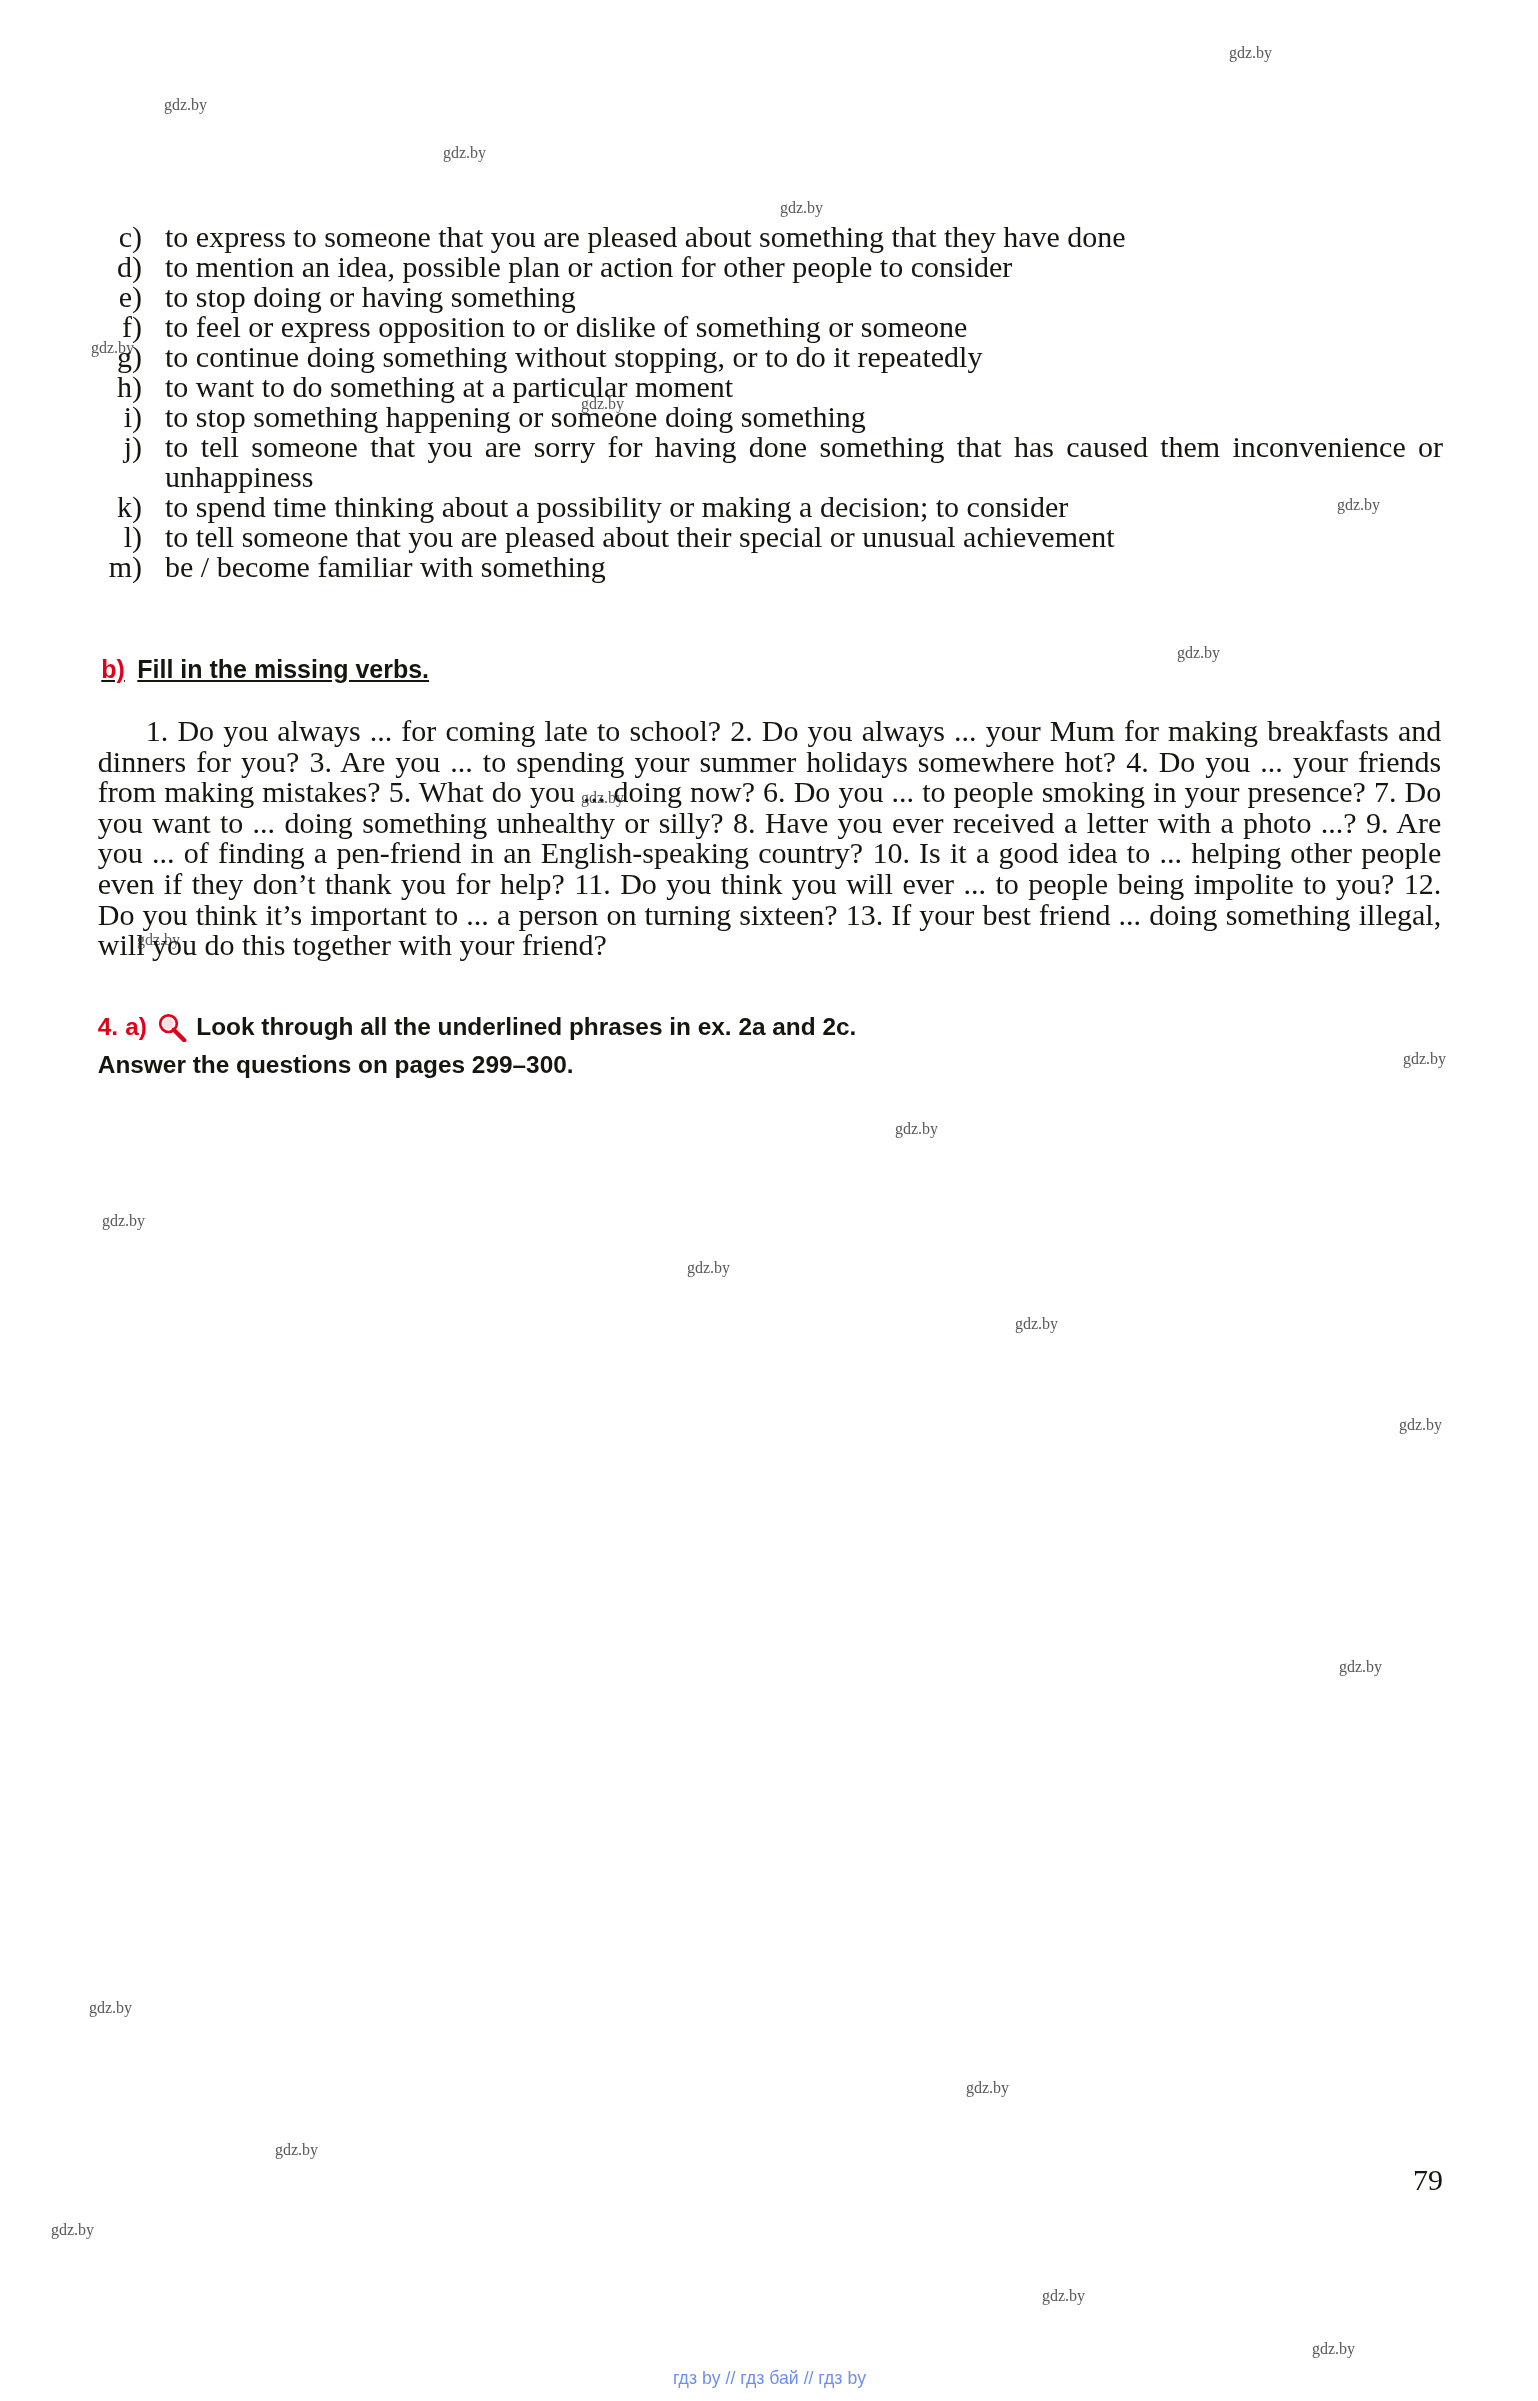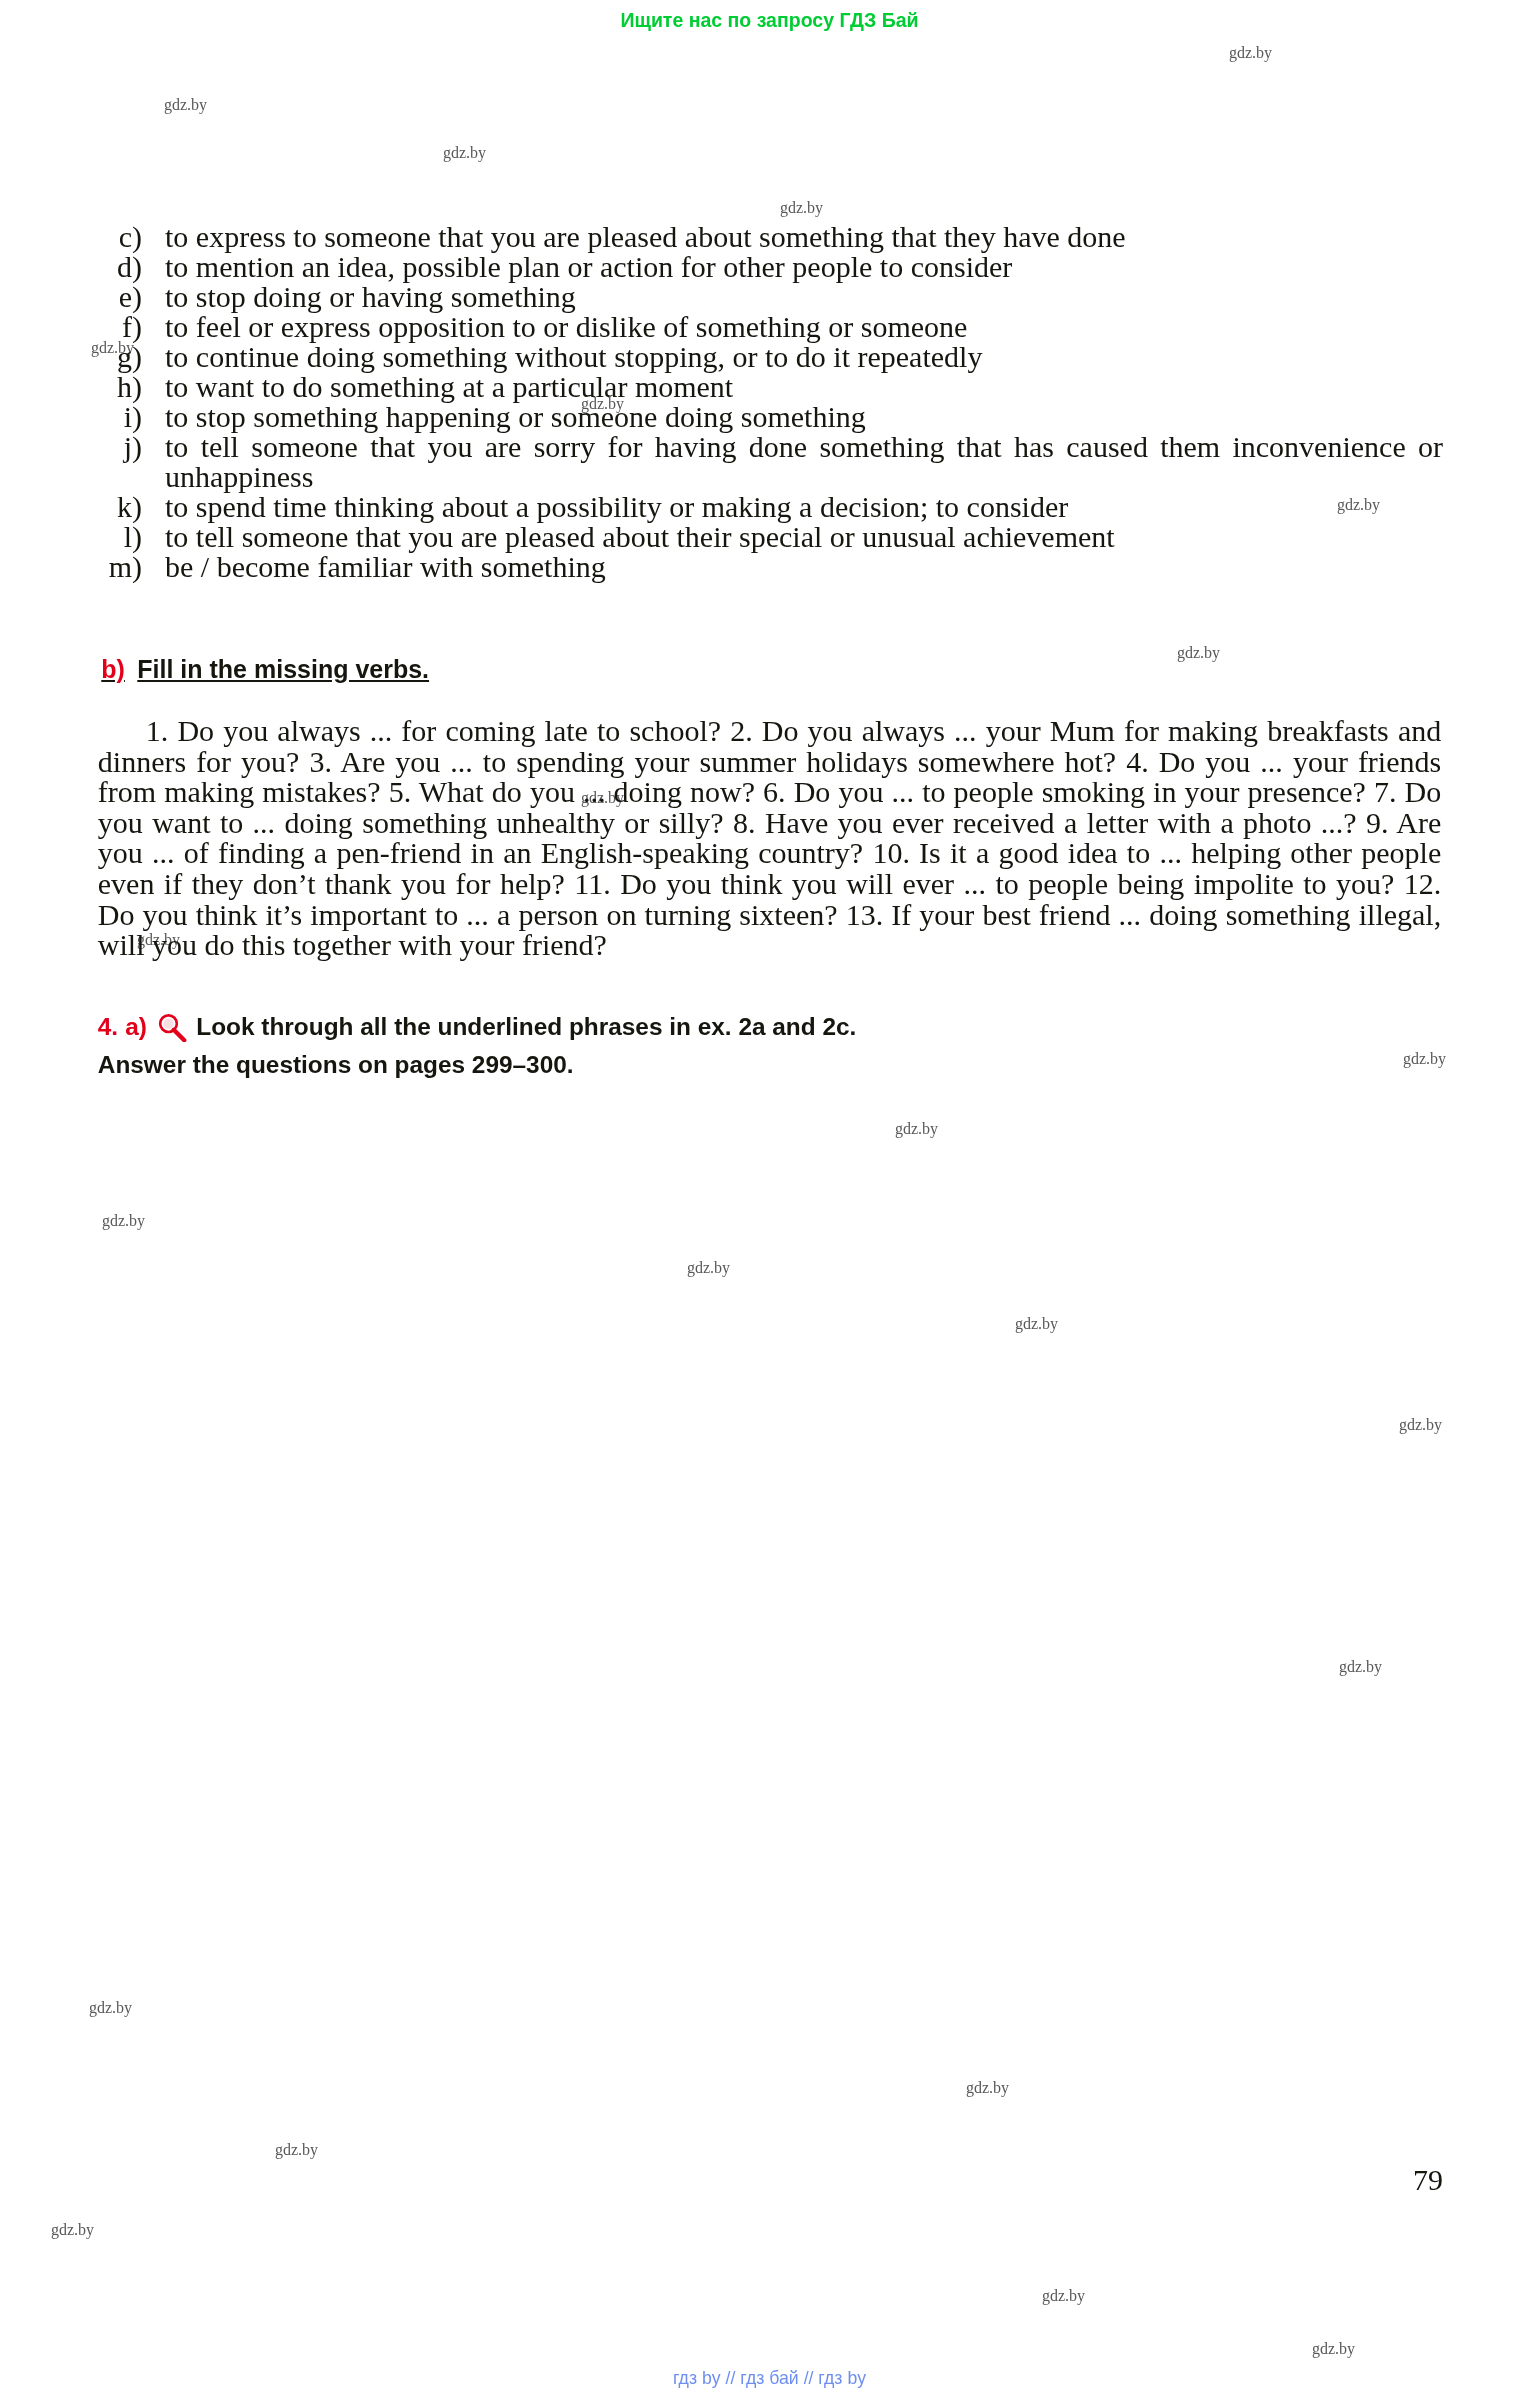--- a/index.html
+++ b/index.html
@@ -157,21 +157,20 @@
     color: #16160f;
     font-family: "Liberation Serif", serif;
     text-align: center;
   }
 </style>
 </head>
 <body>
 
 <div class="page">
 
-  <div class="wm-top">Ищите нас по запросу ГДЗ Бай</div>
 
   <div id="wm-layer">
       <div class="wm" style="left: 1229px; top: 44px;">gdz.by</div>
       <div class="wm" style="left: 164px; top: 96px;">gdz.by</div>
       <div class="wm" style="left: 443px; top: 144px;">gdz.by</div>
       <div class="wm" style="left: 780px; top: 199px;">gdz.by</div>
       <div class="wm" style="left: 91px; top: 339px;">gdz.by</div>
       <div class="wm" style="left: 581px; top: 395px;">gdz.by</div>
       <div class="wm" style="left: 1337px; top: 496px;">gdz.by</div>
       <div class="wm" style="left: 1177px; top: 644px;">gdz.by</div>

